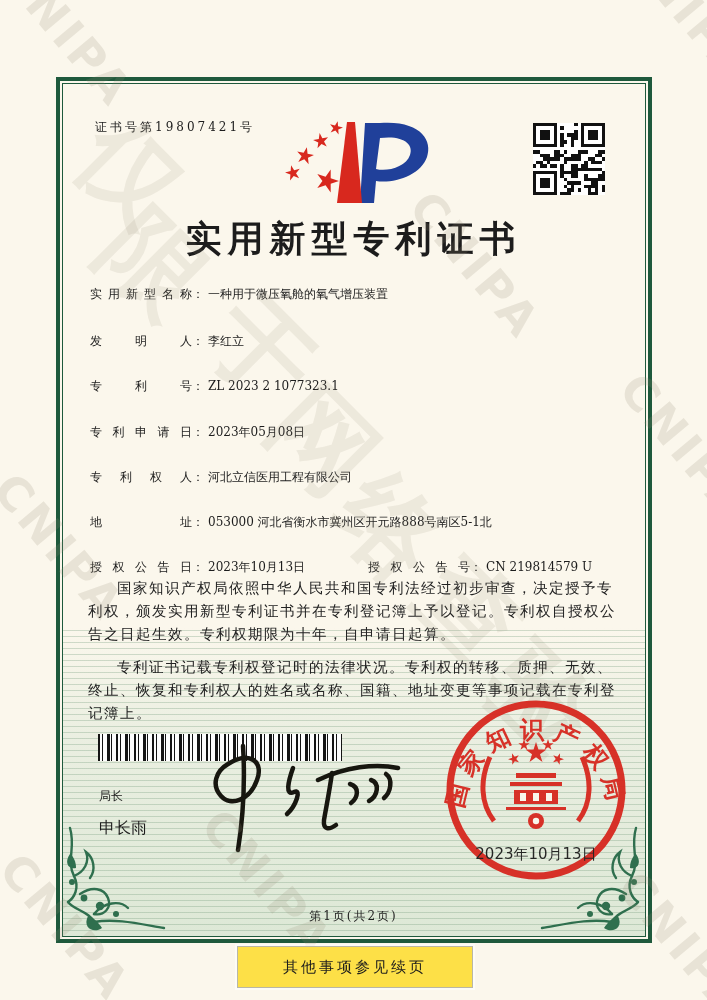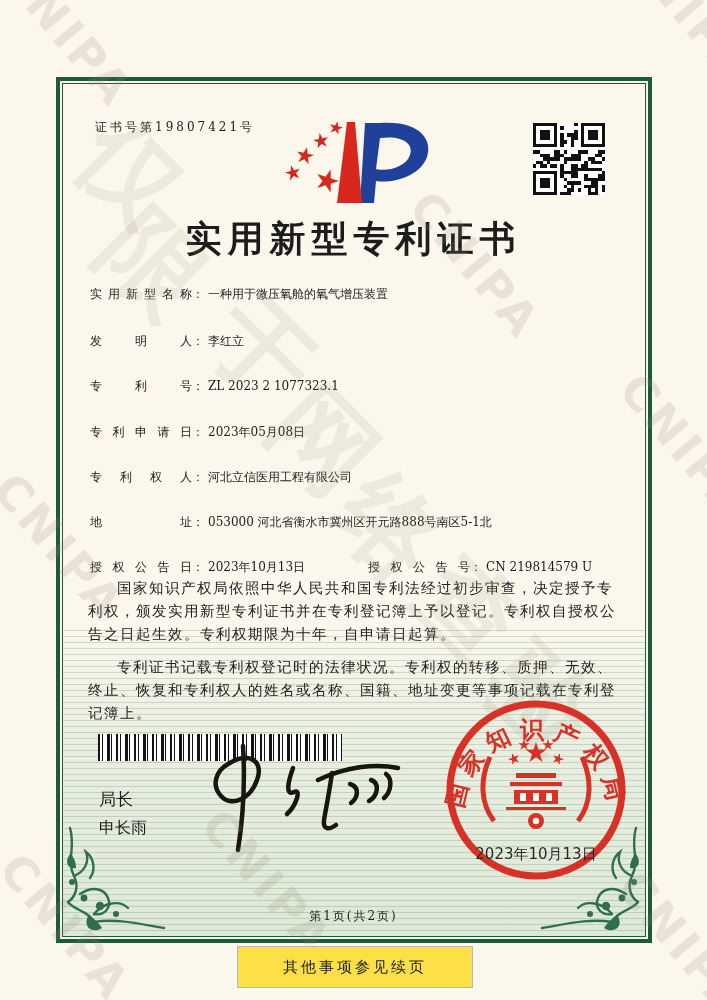--- a/index.html
+++ b/index.html
@@ -29,21 +29,21 @@
   .pair2{position:absolute;left:278px;top:0;}
   
   .paras{left:88px;top:577px;width:536px;z-index:2;font-size:14.5px;line-height:23px;
          letter-spacing:1.5px;color:#222;}
   .paras p{margin:0 0 10px 0;text-indent:2em;}
   
   .barcode{left:98px;top:734px;width:244px;height:27px;z-index:2;
     background:repeating-linear-gradient(90deg,
       #141414 0 2px,#fdfdfd 2px 4px,#141414 4px 5px,#fdfdfd 5px 9px,
       #141414 9px 12px,#fdfdfd 12px 13px,#141414 13px 14px,#fdfdfd 14px 18px);}
-  .role{left:99px;top:788px;font-size:17px;z-index:2;font-family:"DejaVu Sans","Liberation Sans",sans-serif;}
+  .role{left:99px;top:788px;font-size:12px;z-index:2;font-family:"DejaVu Sans","Liberation Sans",sans-serif;}
   .signername{left:99px;top:818px;font-size:16px;z-index:2;font-family:"DejaVu Sans","Liberation Sans",sans-serif;}
   .signature{left:198px;top:740px;width:212px;height:118px;z-index:2;}
   .seal{left:443px;top:697px;width:186px;height:186px;z-index:4;opacity:.95;}
   .orn{width:108px;height:112px;z-index:2;}
   .orn.bl{left:60px;top:824px;}
   .orn.br{left:538px;top:824px;transform:scaleX(-1);}
   .pageinfo{left:0;right:0;top:908px;text-align:center;font-size:12px;letter-spacing:2px;z-index:2;}
   .contbox{left:237px;top:946px;width:234px;height:40px;z-index:5;background:#fde047;
            border:1px solid #b9b7a6;box-shadow:0 0 0 2px rgba(255,255,255,.6);
            text-align:center;line-height:40px;font-size:15px;letter-spacing:3px;}

